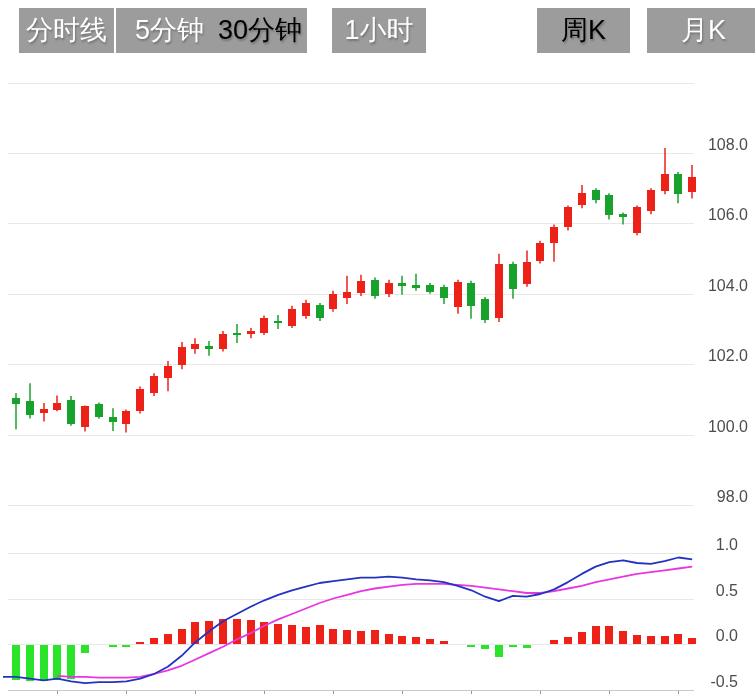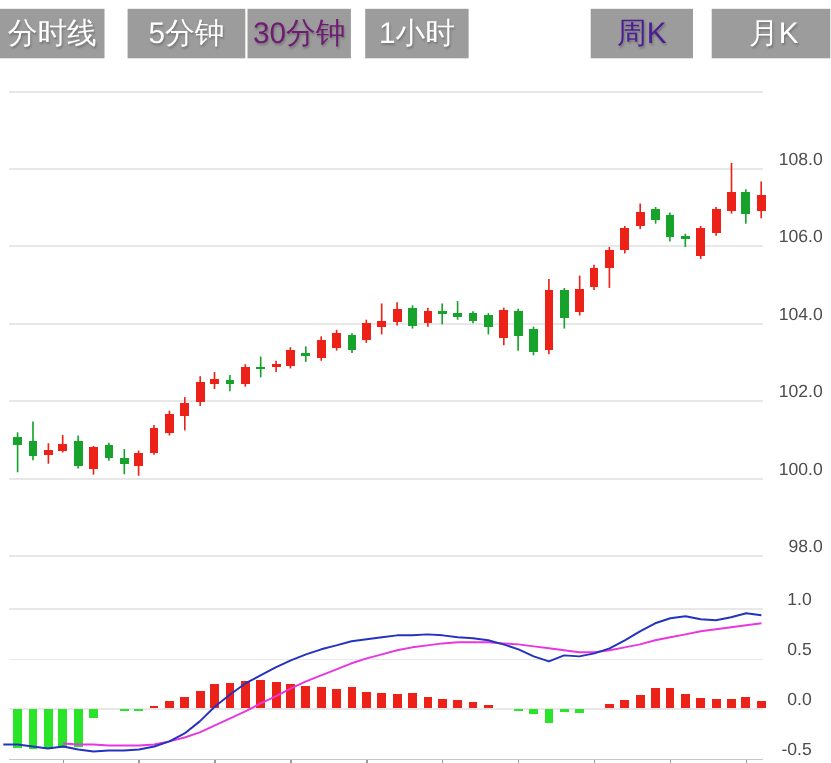--- a/index.html
+++ b/index.html
@@ -16,25 +16,25 @@
   }
   svg{position:absolute;left:0;top:0;}
   text{font-family:"Liberation Sans", sans-serif;}
 </style>
 </head>
 <body>
 
 <div class="app">
 
   <div class="toolbar">
-    <button class="tab" style="left: 0; width: 95px; background: rgb(156, 156, 156); color: rgb(255, 255, 255);">分时线</button>
+    <button class="tab" style="left: 19px; width: 95px; background: rgb(156, 156, 156); color: rgb(255, 255, 255);">分时线</button>
     <button class="tab" style="left: 116px; width: 107px; background: rgb(156, 156, 156); color: rgb(255, 255, 255);">5分钟</button>
-    <button class="tab" style="left: 225px; width: 94px; background: rgb(156, 156, 156); color: #701a75;">30分钟</button>
+    <button class="tab" style="left: 213px; width: 94px; background: rgb(156, 156, 156); color: #000000;">30分钟</button>
     <button class="tab" style="left: 332px; width: 94px; background: rgb(156, 156, 156); color: rgb(255, 255, 255);">1小时</button>
-    <button class="tab" style="left: 537px; width: 93px; background: rgb(156, 156, 156); color: #4c1d95;">周K</button>
+    <button class="tab" style="left: 537px; width: 93px; background: rgb(156, 156, 156); color: #000000;">周K</button>
     <button class="tab" style="left: 647px; width: 113px; background: rgb(156, 156, 156); color: rgb(255, 255, 255);">月K</button>
   </div>
 
   <svg id="chart" width="755" height="694" viewBox="0 0 755 694">
     <g id="grid-layer">
         <line x1="8" y1="83.5" x2="694" y2="83.5" stroke="#e8e8e8" stroke-width="1.4" shape-rendering="crispEdges"></line>
         <line x1="8" y1="153.5" x2="694" y2="153.5" stroke="#e8e8e8" stroke-width="1.4" shape-rendering="crispEdges"></line>
         <line x1="8" y1="223.5" x2="694" y2="223.5" stroke="#e8e8e8" stroke-width="1.4" shape-rendering="crispEdges"></line>
         <line x1="8" y1="294.5" x2="694" y2="294.5" stroke="#e8e8e8" stroke-width="1.4" shape-rendering="crispEdges"></line>
         <line x1="8" y1="364.5" x2="694" y2="364.5" stroke="#e8e8e8" stroke-width="1.4" shape-rendering="crispEdges"></line>

